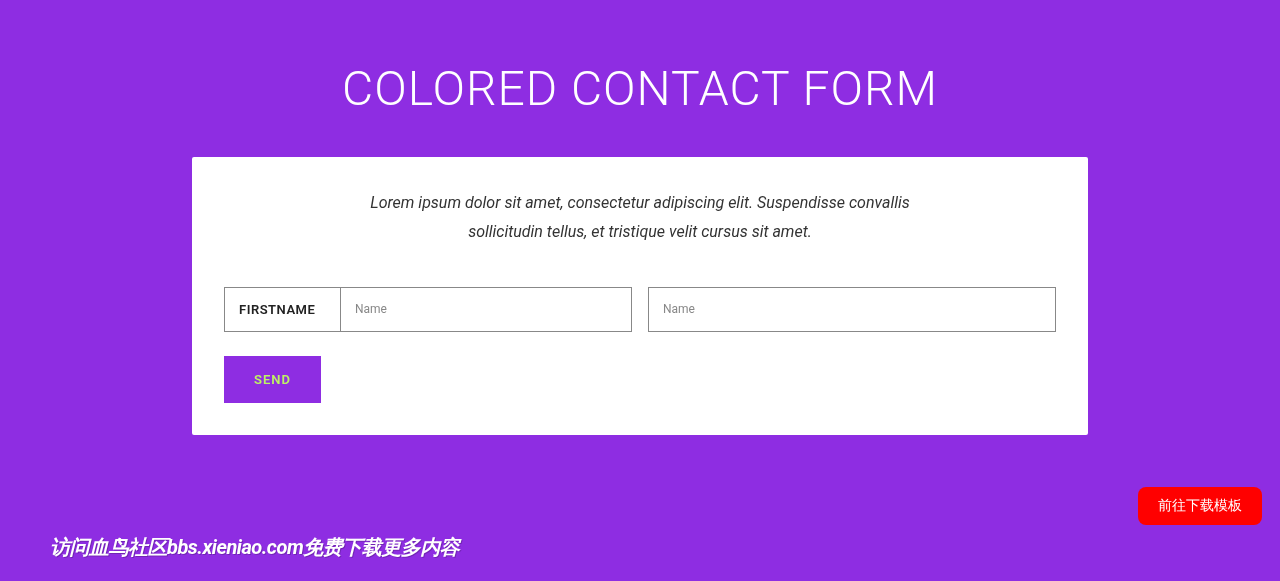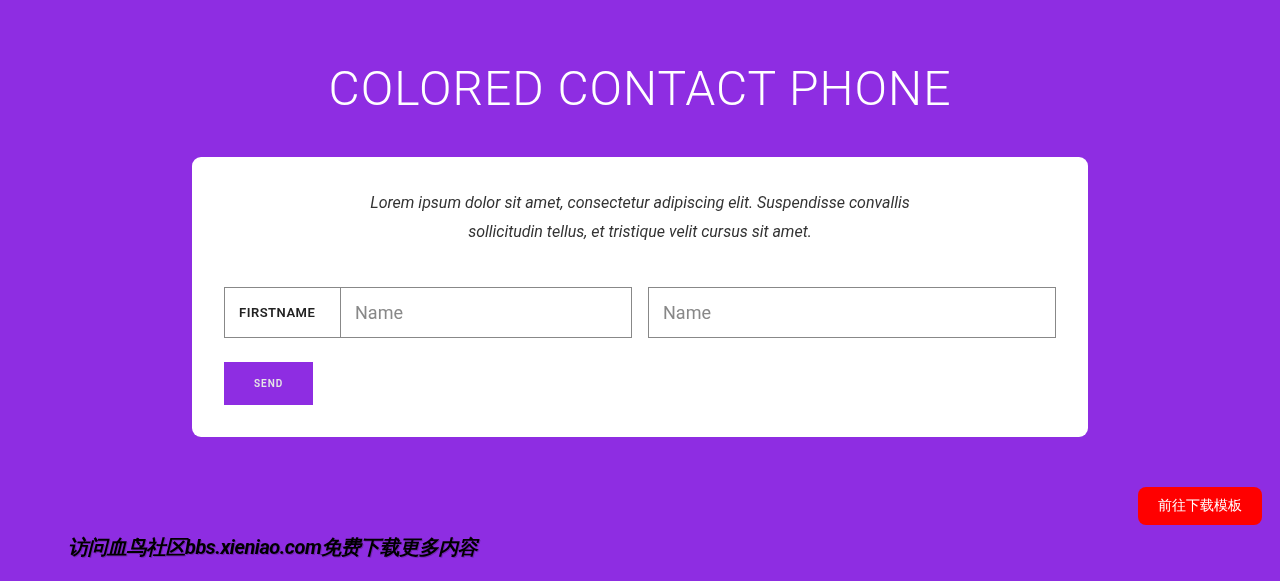--- a/index.html
+++ b/index.html
@@ -22,21 +22,21 @@
       font-weight: 300;
       letter-spacing: 1px;
       padding-top: 60px;
       padding-bottom: 40px;
     }
     .card {
       background: #fff;
       width: 896px;
       margin: 0 auto;
       padding: 32px;
-      border-radius: 9px;
+      border-radius: 2px;
     }
     .intro {
       text-align: center;
       font-style: italic;
       color: #333;
       font-size: 16px;
       line-height: 1.8;
       max-width: 580px;
       margin: 0 auto 40px auto;
     }
@@ -64,73 +64,73 @@
       white-space: nowrap;
       display: flex;
       align-items: center;
       min-width: 116px;
     }
     .form-input {
       flex: 1;
       border: none;
       outline: none;
       padding: 14px 14px;
-      font-size: 18px;
+      font-size: 12px;
       color: #333;
       font-family: inherit;
       background: transparent;
     }
     .form-input::placeholder {
       color: #888;
     }
     textarea.form-input {
       resize: none;
       height: 24px;
       overflow: hidden;
     }
     .send-btn {
       background: #8e2de2;
-      color: #e5e5e5;
+      color: #bef264;
       border: none;
       padding: 16px 30px;
-      font-size: 10px;
+      font-size: 13px;
       font-weight: 600;
       letter-spacing: 1px;
       cursor: pointer;
       font-family: inherit;
     }
     .download-btn {
       position: fixed;
       right: 18px;
       bottom: 56px;
       background: #ff0000;
       color: #fff;
       border: none;
       padding: 10px 20px;
       font-size: 14px;
       border-radius: 8px;
       cursor: pointer;
       font-family: inherit;
     }
     .watermark {
       position: fixed;
-      left: 68px;
+      left: 50px;
       bottom: 20px;
-      color: #000000;
+      color: #ffffff;
       font-size: 20px;
       font-weight: bold;
       font-style: italic;
       text-shadow: 1px 1px 0 rgba(0,0,0,0.2);
       letter-spacing: -0.5px;
     }
   </style>
 </head>
 <body>
 
-<h1 class="page-title">COLORED CONTACT PHONE</h1>
+<h1 class="page-title">COLORED CONTACT FORM</h1>
 
 <div class="card">
   <p class="intro">Lorem ipsum dolor sit amet, consectetur adipiscing elit. Suspendisse convallis sollicitudin tellus, et tristique velit cursus sit amet.</p>
 
   <div class="form-row">
     <div class="form-group">
       <div class="form-label">FIRSTNAME</div>
       <input class="form-input" type="text" placeholder="Name" style="">
     </div>
     <div class="form-group">

